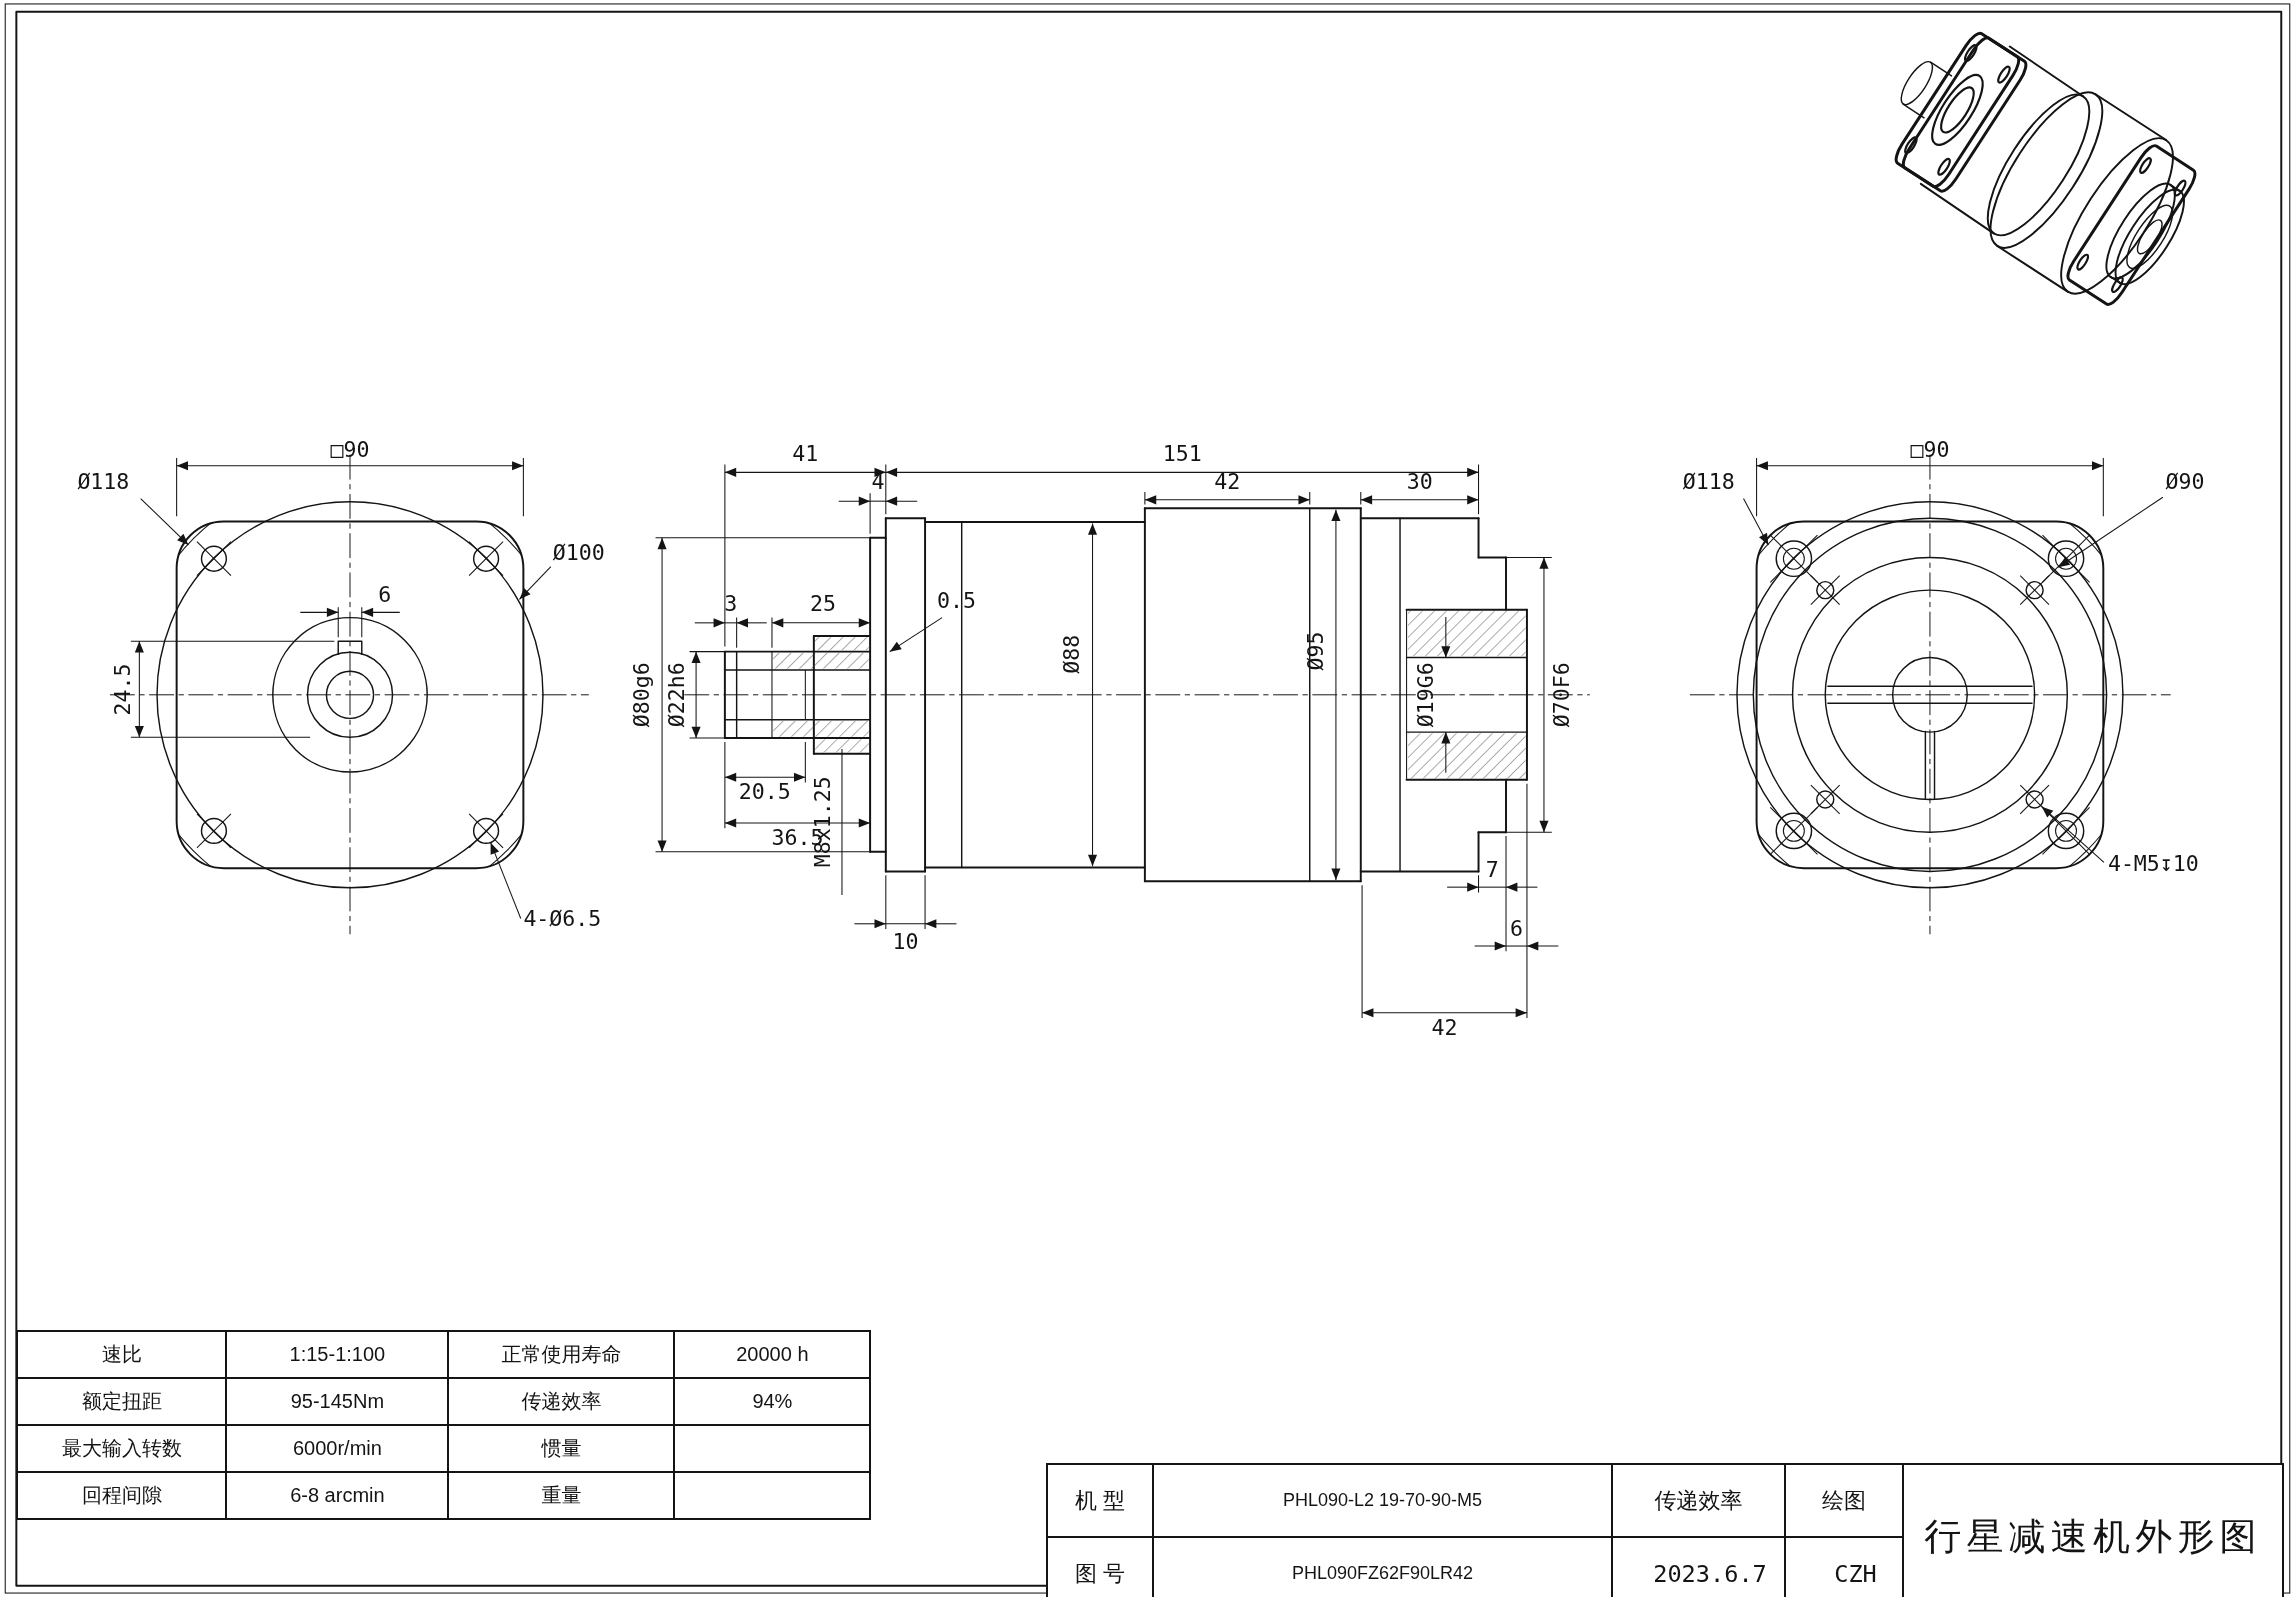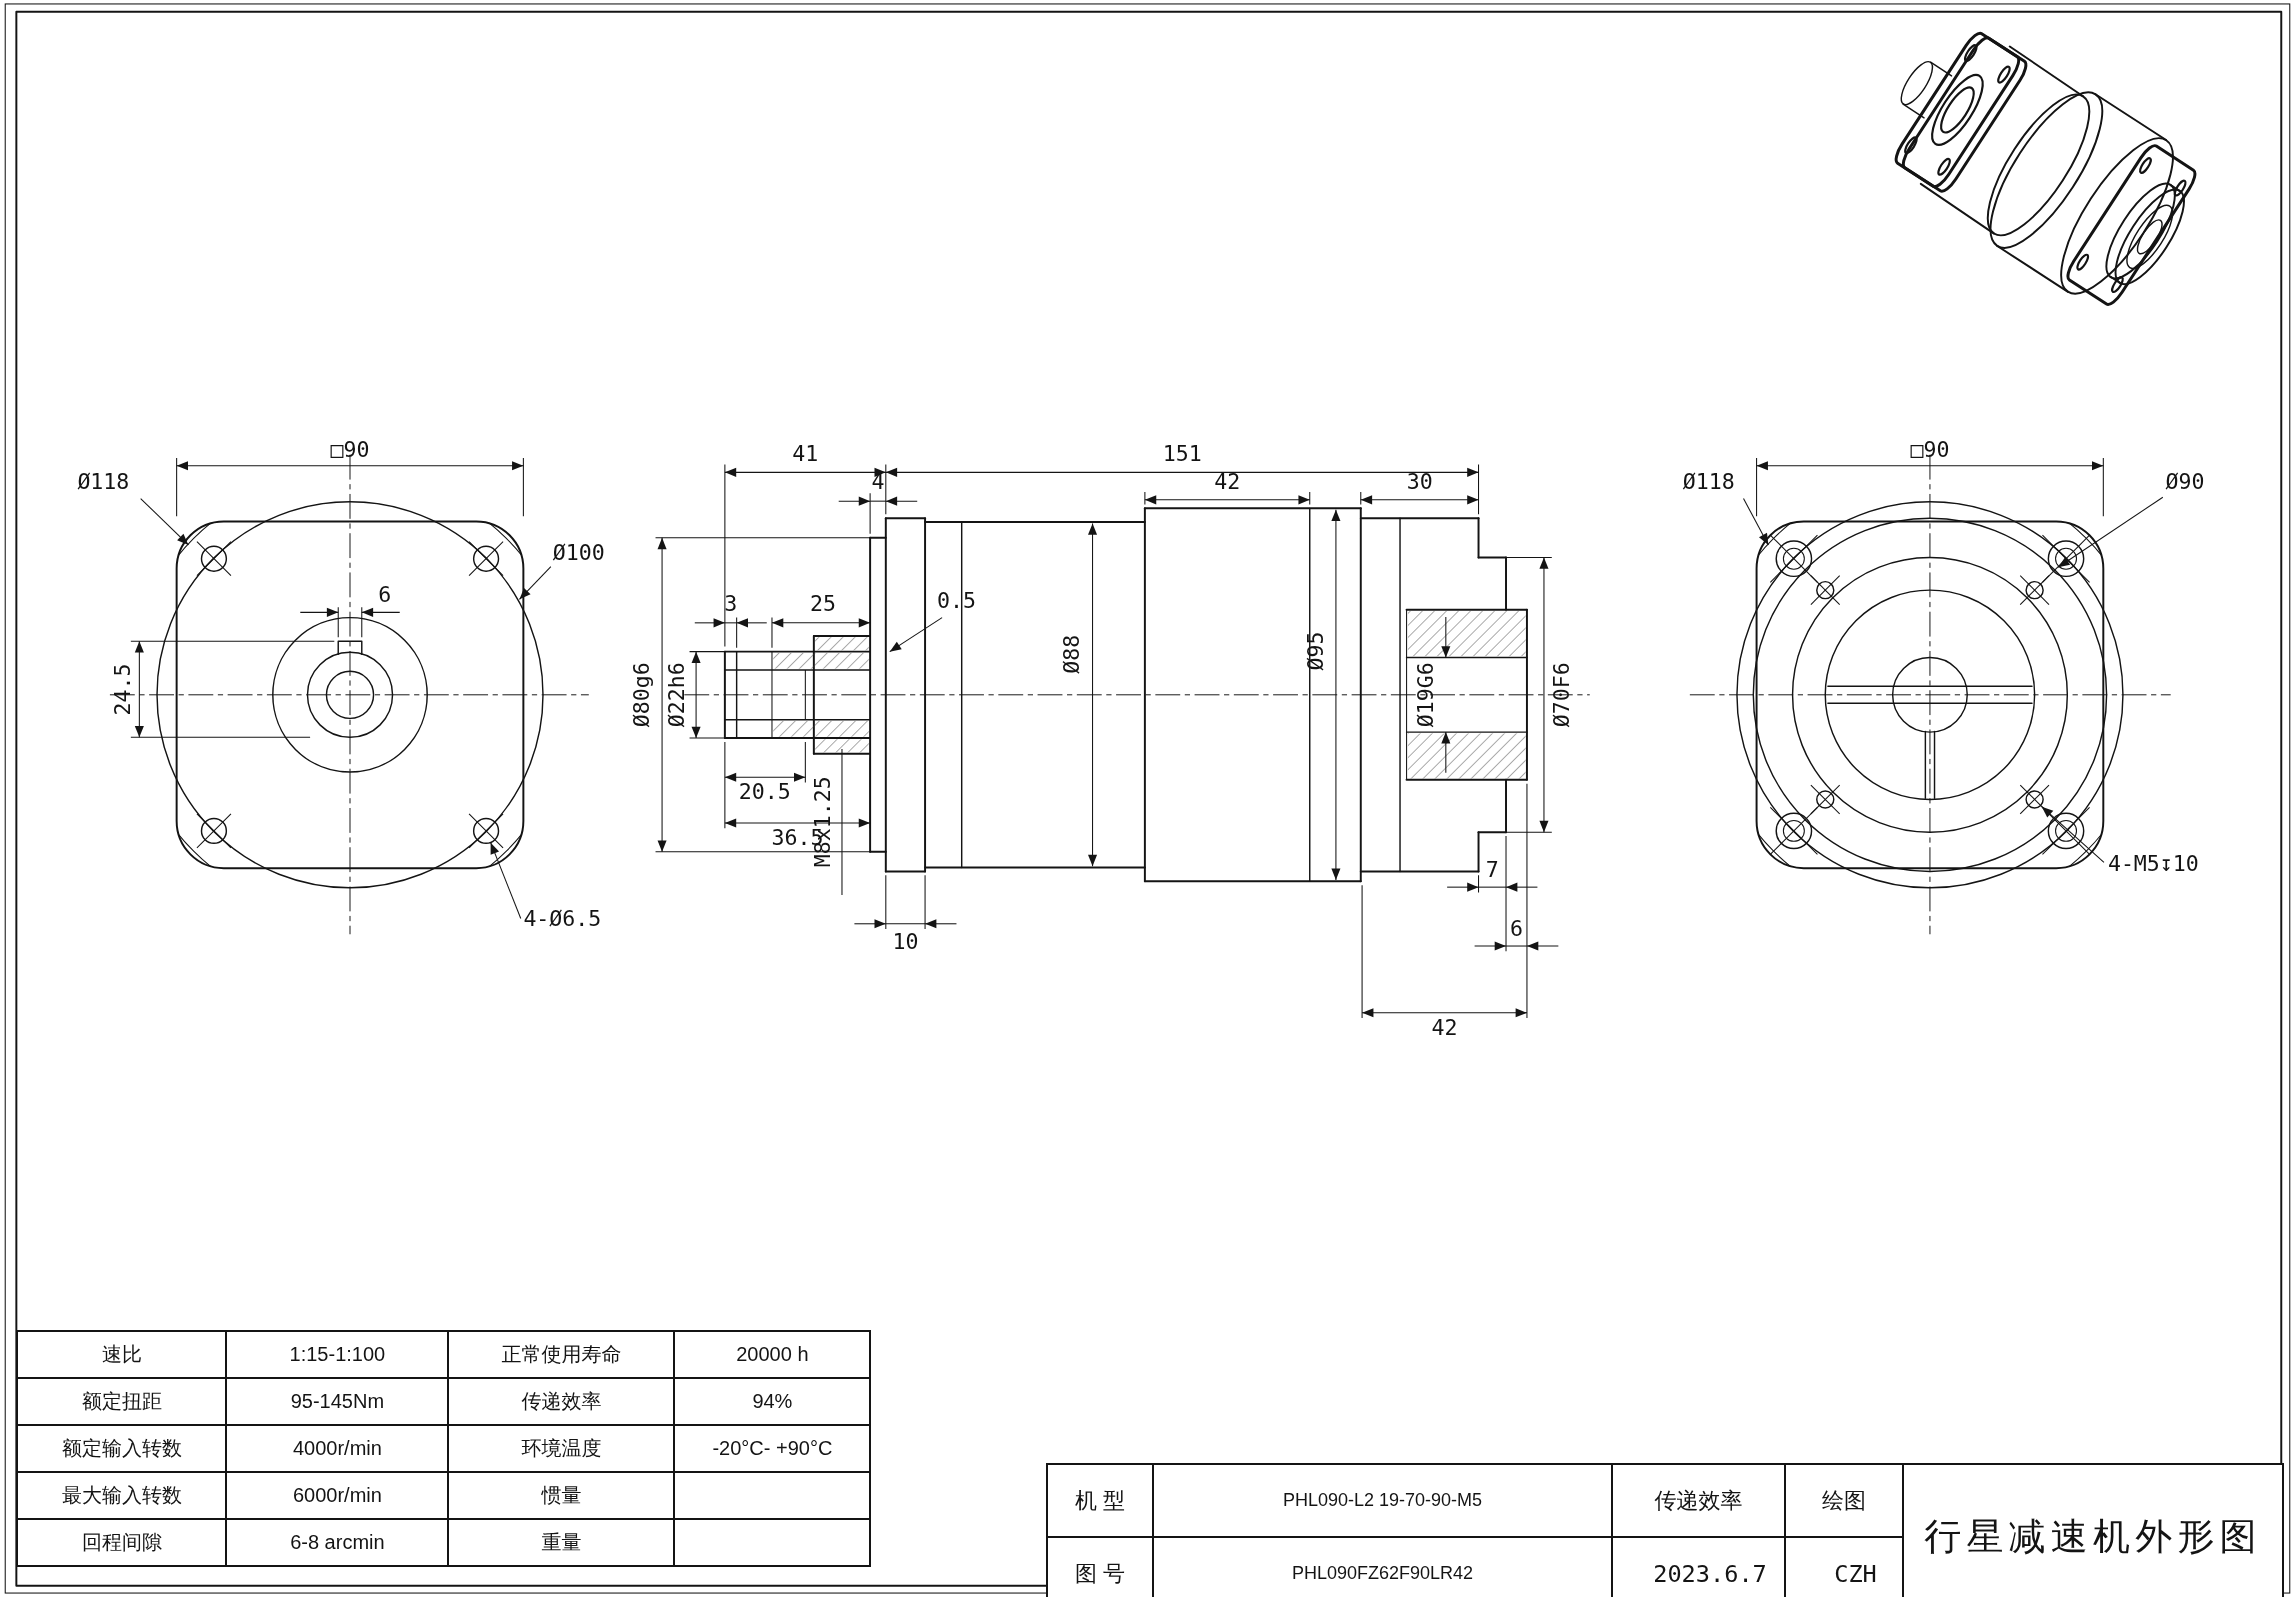--- a/index.html
+++ b/index.html
@@ -401,26 +401,20 @@
     <td>正常使用寿命</td>
     <td>20000 h</td>
   </tr>
   <tr>
     <td>额定扭距</td>
     <td>95-145Nm</td>
     <td>传递效率</td>
     <td>94%</td>
   </tr>
   <tr>
-    <td>额定输入转数</td>
-    <td>4000r/min</td>
-    <td>环境温度</td>
-    <td>-20°C- +90°C</td>
-  </tr>
-  <tr>
     <td>最大输入转数</td>
     <td>6000r/min</td>
     <td>惯量</td>
     <td></td>
   </tr>
   <tr>
     <td>回程间隙</td>
     <td>6-8 arcmin</td>
     <td>重量</td>
     <td></td>

